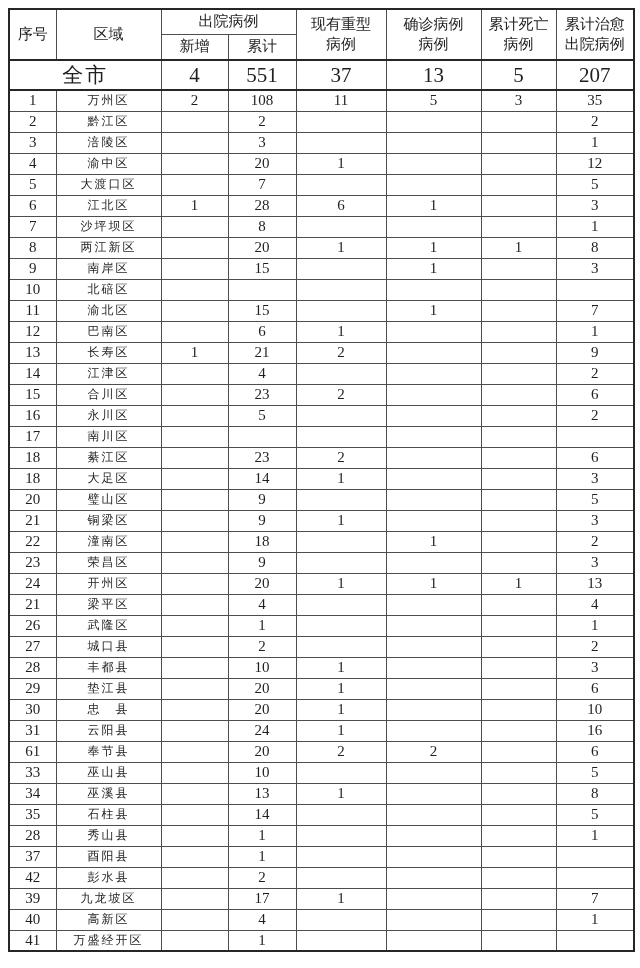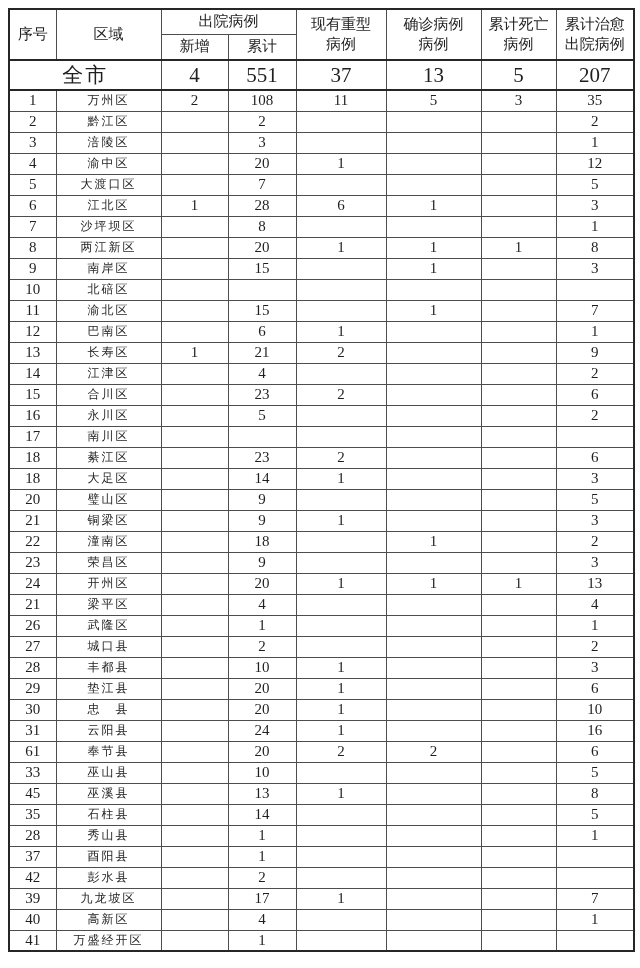--- a/index.html
+++ b/index.html
@@ -415,21 +415,21 @@
         <td class="num-cell">33</td>
         <td class="region-cell">巫山县</td>
         <td class="num-cell"></td>
         <td class="num-cell">10</td>
         <td class="num-cell"></td>
         <td class="num-cell"></td>
         <td class="num-cell"></td>
         <td class="num-cell">5</td>
       </tr>
         <tr class="data-row">
-        <td class="num-cell">45</td>
+        <td class="num-cell">34</td>
         <td class="region-cell">巫溪县</td>
         <td class="num-cell"></td>
         <td class="num-cell">13</td>
         <td class="num-cell">1</td>
         <td class="num-cell"></td>
         <td class="num-cell"></td>
         <td class="num-cell">8</td>
       </tr>
         <tr class="data-row">
         <td class="num-cell">35</td>

